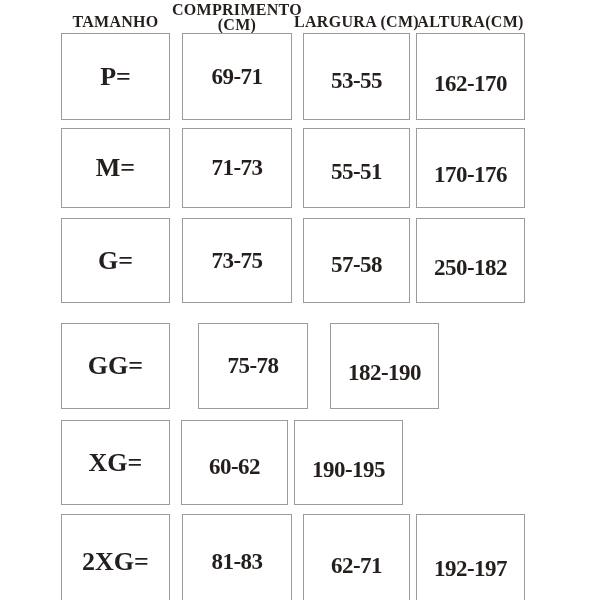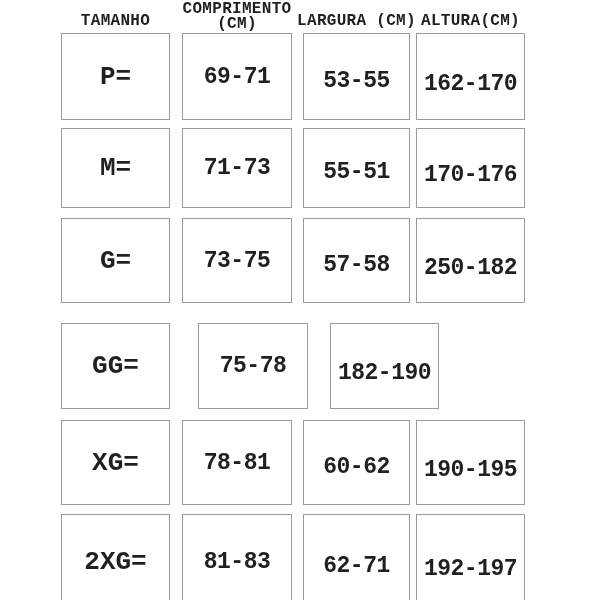--- a/index.html
+++ b/index.html
@@ -6,21 +6,21 @@
     margin: 0;
     padding: 0;
     background: #ffffff;
   }
   .canvas {
     position: relative;
     width: 600px;
     height: 600px;
     background: #ffffff;
     overflow: hidden;
-    font-family: Liberation Mono, monospace;
+    font-family: Liberation Serif, serif;
     color: #241f1d;
   }
   .grid {
     position: absolute;
     left: 61px;
     top: 0;
   }
   .hdr-row, .row {
     display: flex;
     align-items: stretch;
@@ -157,23 +157,20 @@
         </div>
       <div class="cell c4">
           <span class="val">182-190</span>
         </div>
     </div>
 
     <div class="row r5">
       <div class="cell size c1">
           <span class="val">XG=</span>
         </div>
-      <div class="cell c2">
-          <span class="val">78-81</span>
-        </div>
       <div class="cell c3">
           <span class="val">60-62</span>
         </div>
       <div class="cell c4">
           <span class="val">190-195</span>
         </div>
     </div>
 
     <div class="row r6">
       <div class="cell size c1">

